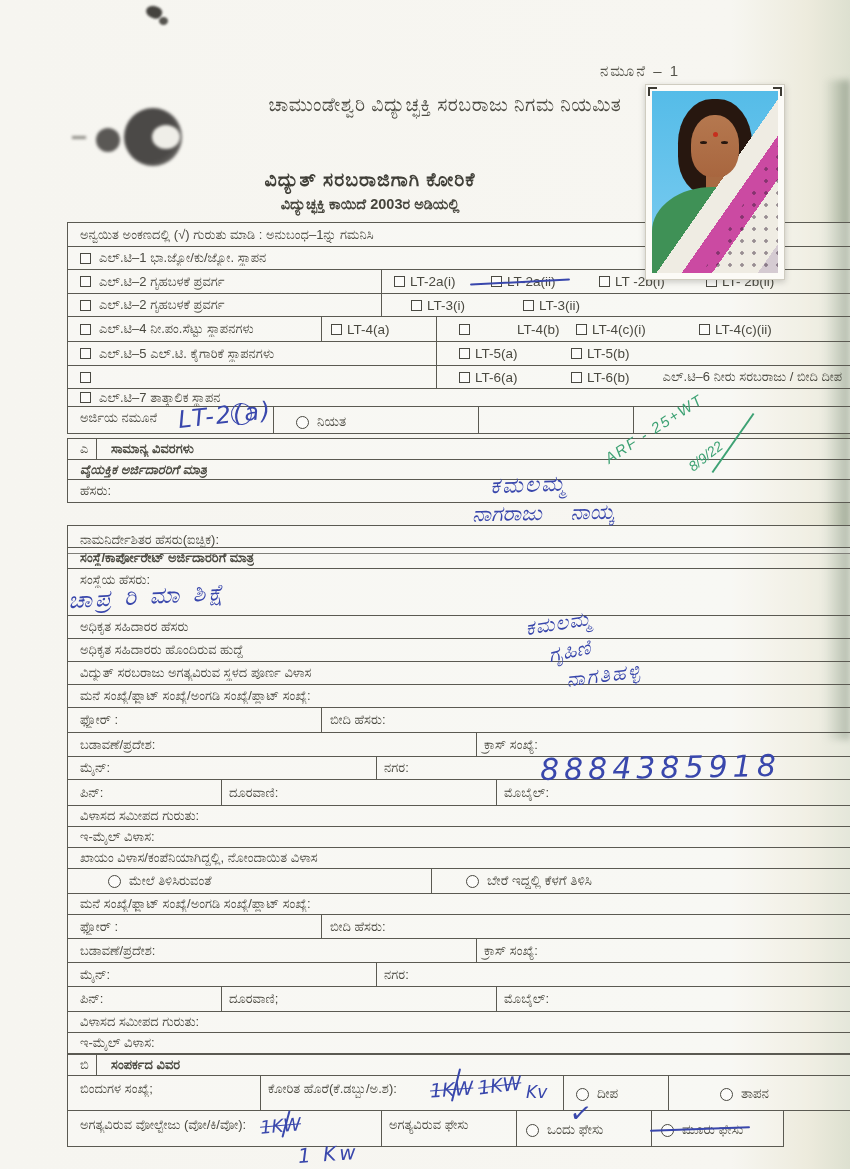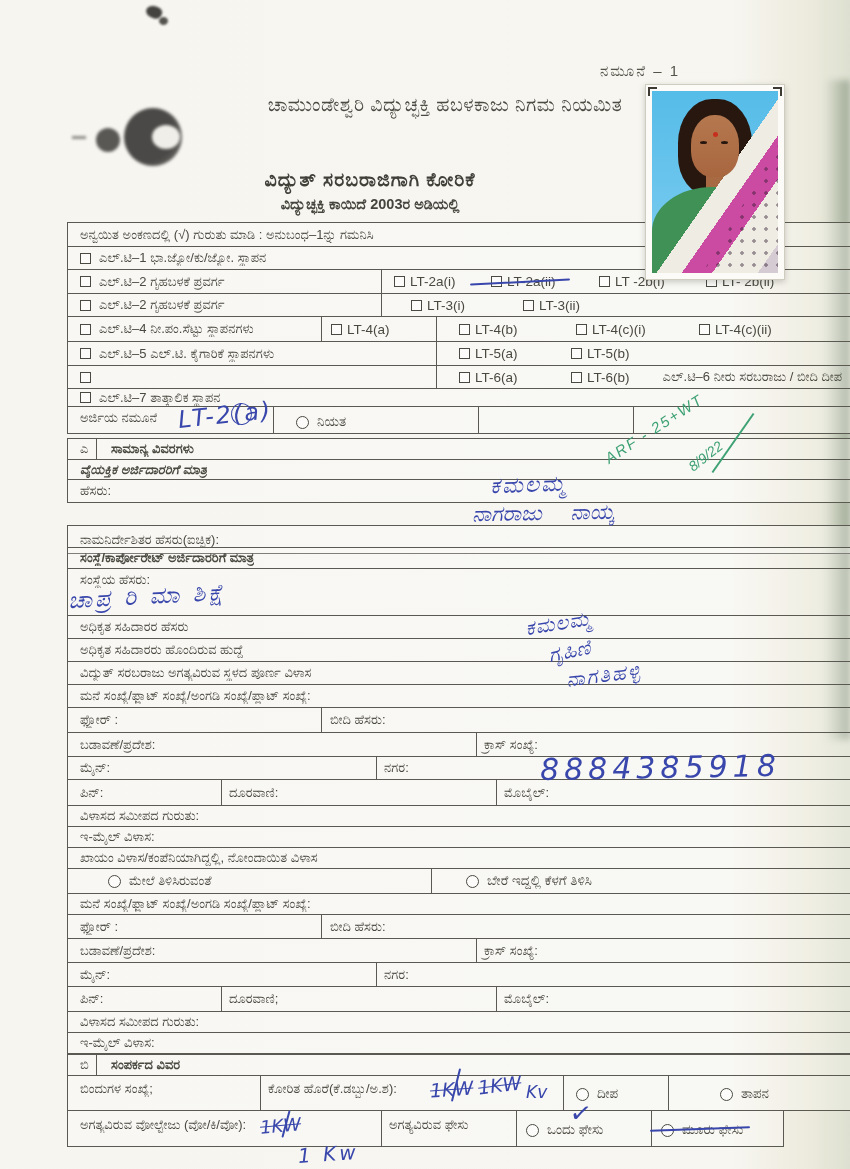--- a/index.html
+++ b/index.html
@@ -78,21 +78,21 @@
   <div class="sm2"></div>
 
   <div class="logo">
     <div class="l1"></div>
       <div class="l3"></div>
       <div class="l2"></div>
       <div class="l4"></div>
   </div>
 
   <div class="form-no">ನಮೂನೆ  –  1</div>
-  <div class="org1">ಚಾಮುಂಡೇಶ್ವರಿ ವಿದ್ಯುಚ್ಛಕ್ತಿ ಹಬಳಕಾಜು ನಿಗಮ ನಿಯಮಿತ</div>
+  <div class="org1">ಚಾಮುಂಡೇಶ್ವರಿ ವಿದ್ಯುಚ್ಛಕ್ತಿ ಸರಬರಾಜು ನಿಗಮ ನಿಯಮಿತ</div>
   <div class="title">ವಿದ್ಯುತ್ ಸರಬರಾಜಿಗಾಗಿ ಕೋರಿಕೆ</div>
   <div class="subtitle">ವಿದ್ಯುಚ್ಛಕ್ತಿ ಕಾಯಿದೆ 2003ರ ಅಡಿಯಲ್ಲಿ</div>
 
   <div class="photo">
     <div class="ptick tl"></div>
     <div class="ptick tr"></div>
     <div class="photo-in">
       <div class="hair"></div>
       <div class="neck"></div>
       <div class="blouse"></div>
@@ -152,21 +152,21 @@
 
   <div class="row" style="top:316px;height:26px;">
     <span class="cb"></span>
     <span class="lbl">ಎಲ್.ಟಿ–4  ನೀ.ಪಂ.ಸೆಟ್ಟು ಸ್ಥಾಪನಗಳು</span>
     <span class="vd" style="left:253px;"></span>
     <span class="vd" style="left:368px;"></span>
     <span class="opt" style="left:263px;">
         <span class="cb"></span>
         <span>LT-4(a)</span>
       </span>
-    <span class="opt" style="left:391px;">
+    <span class="opt" style="left:391px;gap:42px;">
         <span class="cb"></span>
         <span>LT-4(b)</span>
       </span>
     <span class="opt" style="left:508px;">
         <span class="cb"></span>
         <span>LT-4(c)(i)</span>
       </span>
     <span class="opt" style="left:631px;">
         <span class="cb"></span>
         <span>LT-4(c)(ii)</span>

